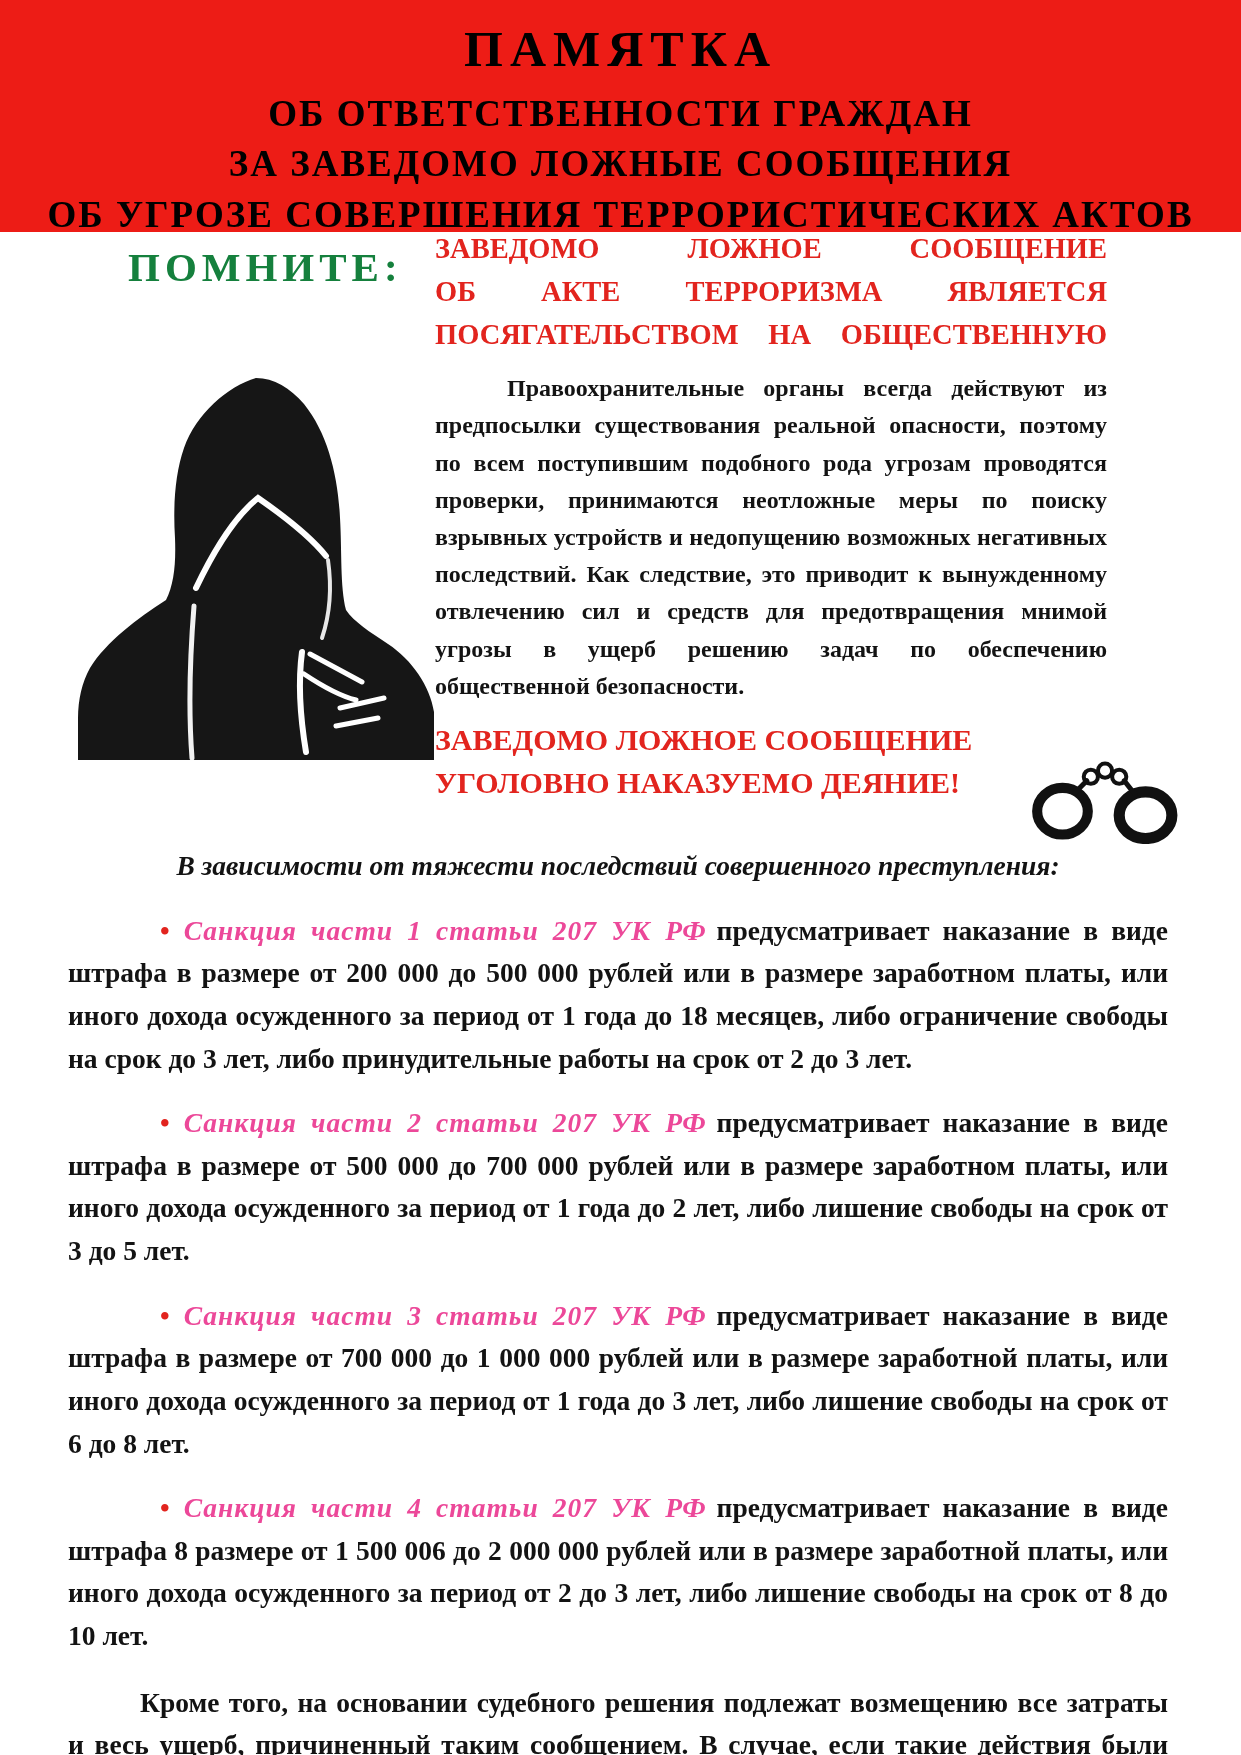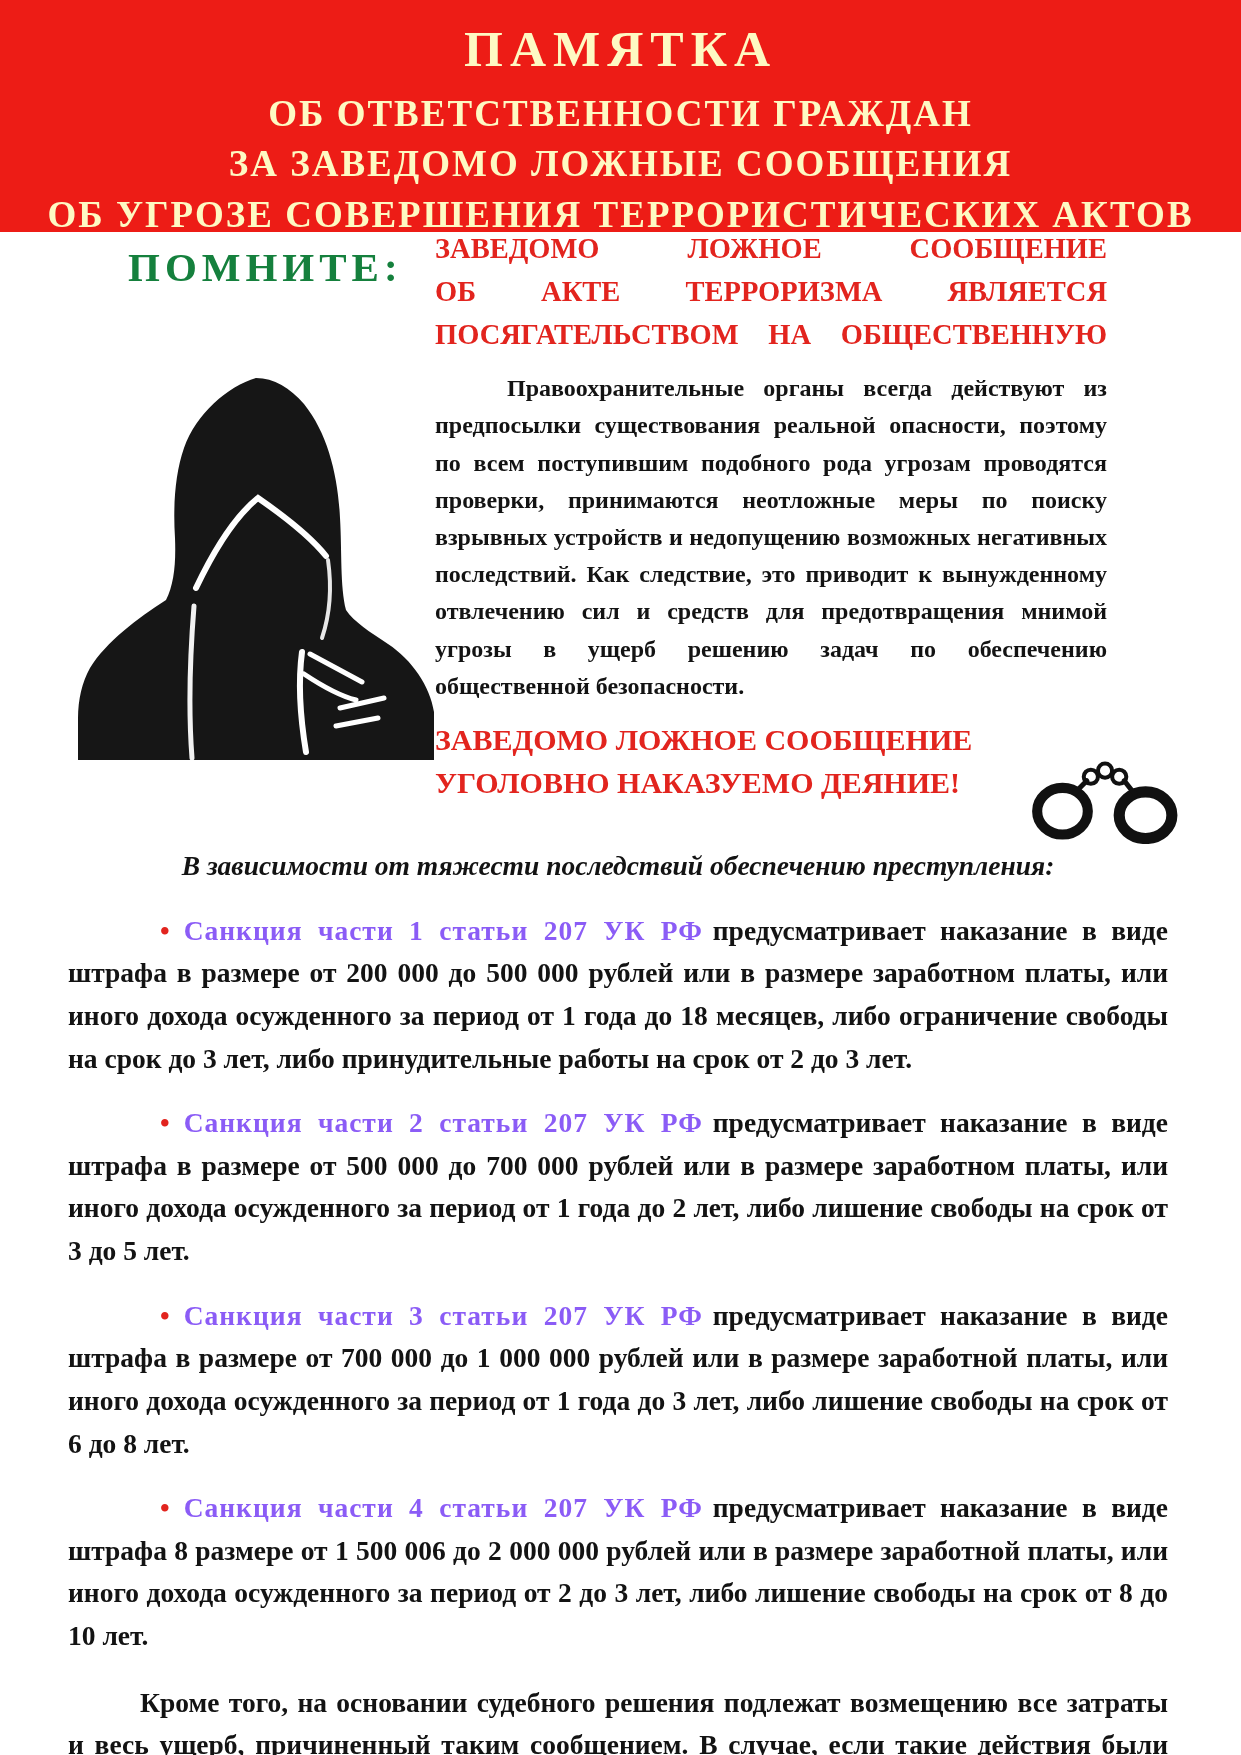--- a/index.html
+++ b/index.html
@@ -9,21 +9,21 @@
     margin:0 auto;
     background:#ffffff;
     font-family:"Liberation Serif","DejaVu Serif",serif;
     font-weight:bold;
     color:#131313;
     overflow:hidden;
   }
   
   .banner{
     position:absolute;left:0;top:0;width:100%;height:232px;
-    background:#ed1c16;color:#fef9c3;text-align:center;
+    background:#ed1c16;color:#000000;text-align:center;
     box-sizing:border-box;padding-top:22px;
   }
   .banner-title{font-size:50px;letter-spacing:7px;line-height:1.1;margin-bottom:12px;}
   .banner-line{font-size:37px;letter-spacing:2px;line-height:1.36;}
   
   .remember{
     position:absolute;left:128px;top:243px;
     font-size:41px;letter-spacing:5px;color:#15803d;
   }
   .figure{position:absolute;left:78px;top:356px;width:356px;height:404px;}
@@ -35,21 +35,21 @@
     margin:14px 0 0 0;font-size:24px;line-height:1.55;
     text-align:justify;text-indent:72px;
   }
   .warning{margin:14px 0 0 0;color:#e2241e;font-size:30px;line-height:1.43;width:600px;}
   .handcuffs{position:absolute;left:1024px;top:750px;width:158px;height:94px;}
   
   .sanctions{position:absolute;left:68px;top:845px;width:1100px;font-size:27.5px;line-height:1.55;}
   .intro{text-align:center;font-style:italic;margin:0;}
   .sanction{margin:22px 0 0 0;text-align:justify;text-indent:92px;}
   .bullet{color:#e2241e;margin-right:14px;}
-  .s-title{color:#8b5cf6;letter-spacing:1px;margin-right:10px;}
+  .s-title{color:#ec4899;font-style:italic;letter-spacing:1px;margin-right:10px;}
   .closing{margin:24px 0 0 0;text-align:justify;text-indent:72px;}
 </style>
 </head>
 <body>
 
 <div class="page">
 
   <header class="banner">
     <div class="banner-title">ПАМЯТКА</div>
     <div class="banner-line">ОБ ОТВЕТСТВЕННОСТИ ГРАЖДАН</div>
@@ -90,21 +90,21 @@
     <ellipse cx="38" cy="60" rx="25" ry="23" fill="none" stroke="#111111" stroke-width="10"></ellipse>
     <ellipse cx="120" cy="64" rx="26" ry="23" fill="none" stroke="#111111" stroke-width="11"></ellipse>
     <circle cx="66" cy="26" r="7" fill="none" stroke="#111111" stroke-width="4"></circle>
     <circle cx="80" cy="20" r="7" fill="none" stroke="#111111" stroke-width="4"></circle>
     <circle cx="94" cy="26" r="7" fill="none" stroke="#111111" stroke-width="4"></circle>
     <path d="M50 42 L62 30" stroke="#111111" stroke-width="5" fill="none" stroke-linecap="round"></path>
     <path d="M99 30 L110 44" stroke="#111111" stroke-width="5" fill="none" stroke-linecap="round"></path>
   </svg>
 
   <section class="sanctions">
-    <p class="intro">В зависимости от тяжести последствий обеспечению преступления:</p>
+    <p class="intro">В зависимости от тяжести последствий совершенного преступления:</p>
 
     <p class="sanction">
       <span class="bullet">•</span><span class="s-title">Санкция части 1 статьи 207 УК РФ</span><span class="s-text">предусматривает наказание в виде штрафа в размере от 200 000 до 500 000 рублей или в размере заработном платы, или иного дохода осужденного за период от 1 года до 18 месяцев, либо ограничение свободы на срок до 3 лет, либо принудительные работы на срок от 2 до 3 лет.</span>
     </p>
 
     <p class="sanction">
       <span class="bullet">•</span><span class="s-title">Санкция части 2 статьи 207 УК РФ</span><span class="s-text">предусматривает наказание в виде штрафа в размере от 500 000 до 700 000 рублей или в размере заработном платы, или иного дохода осужденного за период от 1 года до 2 лет, либо лишение свободы на срок от 3 до 5 лет.</span>
     </p>
 
     <p class="sanction">

